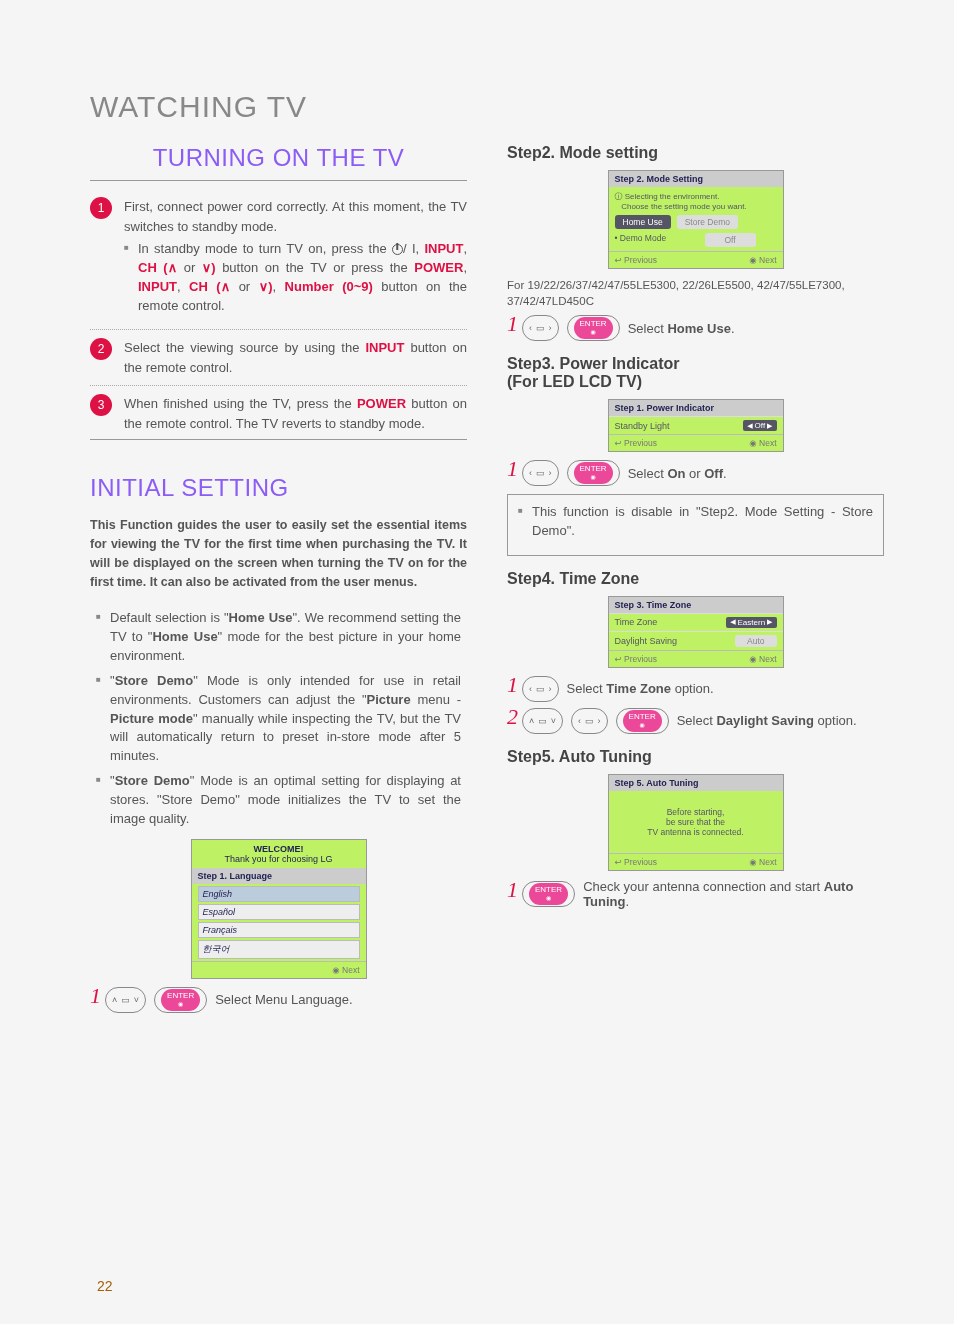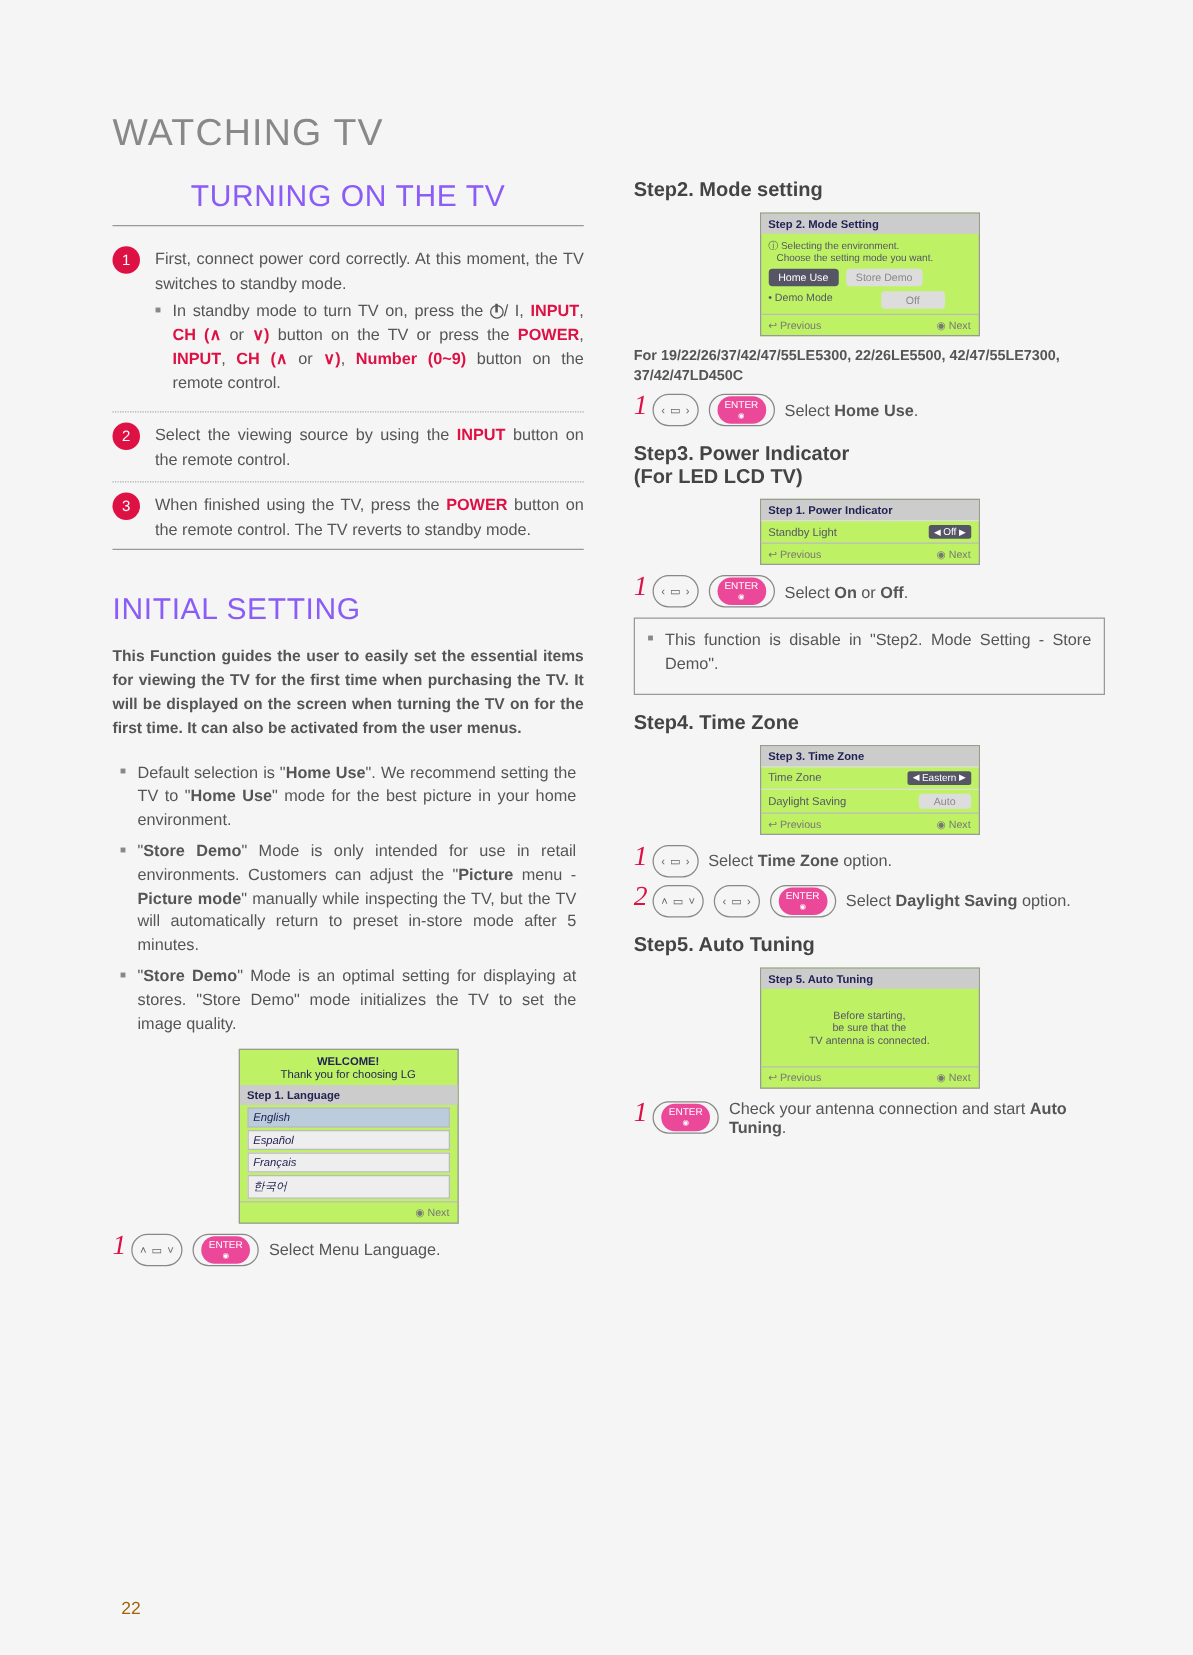--- a/index.html
+++ b/index.html
@@ -185,21 +185,21 @@
         <div style="display:flex; gap:20px; margin-top:4px; align-items:flex-start;">
           <span style="font-size:8.5px; width:70px;">• Demo Mode</span>
           <span class="osd-btn off" style="padding:2px 20px;">Off</span>
         </div>
       </div>
       <div class="osd-foot">
         <span><span class="prev-glyph"></span> <span>Previous</span></span>
         <span><span class="dot-glyph"></span> <span>Next</span></span>
       </div>
     </div>
-    <div class="tiny" style="margin:4px 0 6px;font-weight:bold;">For 19/22/26/37/42/47/55LE5300, 22/26LE5500, 42/47/55LE7300, 37/42/47LD450C</div>
+    <div class="tiny" style="margin:4px 0 6px;">For 19/22/26/37/42/47/55LE5300, 22/26LE5500, 42/47/55LE7300, 37/42/47LD450C</div>
 
     <div class="remote-row">
       <span class="script-num">1</span>
       <span class="pill">
           <span class="k">‹</span>
           <span class="k">▭</span>
           <span class="k">›</span>
         </span>
       <span class="pill">
           <span class="enter-btn"><span>ENTER</span><br><span class="dot">◉</span></span>

